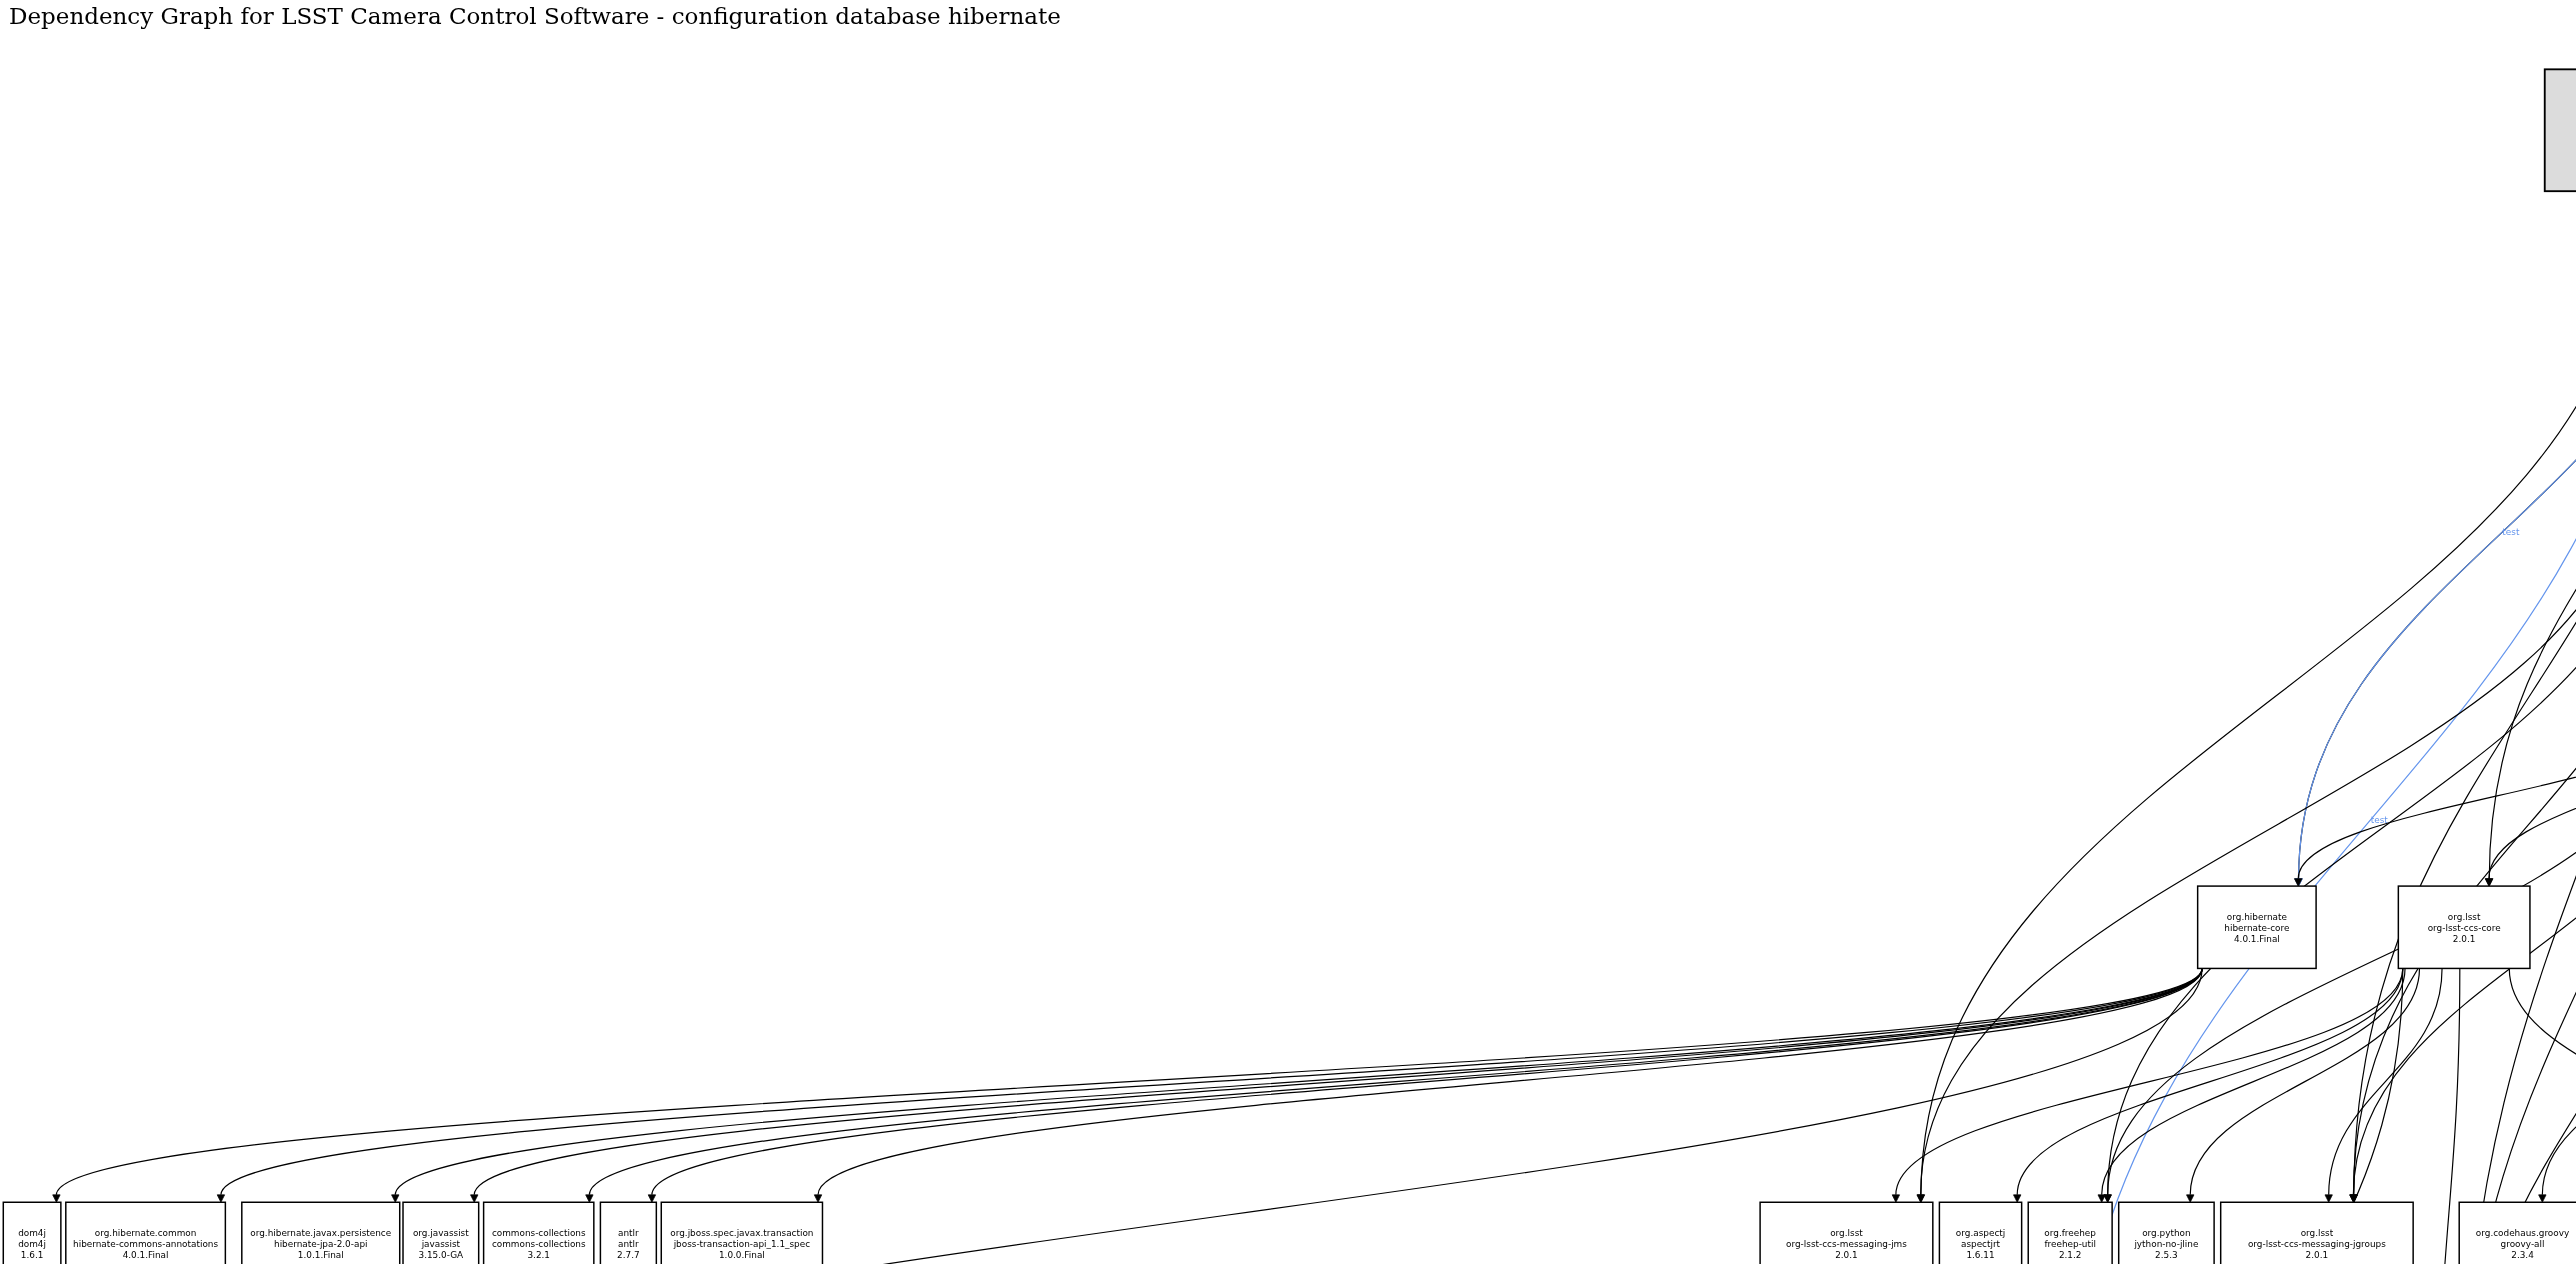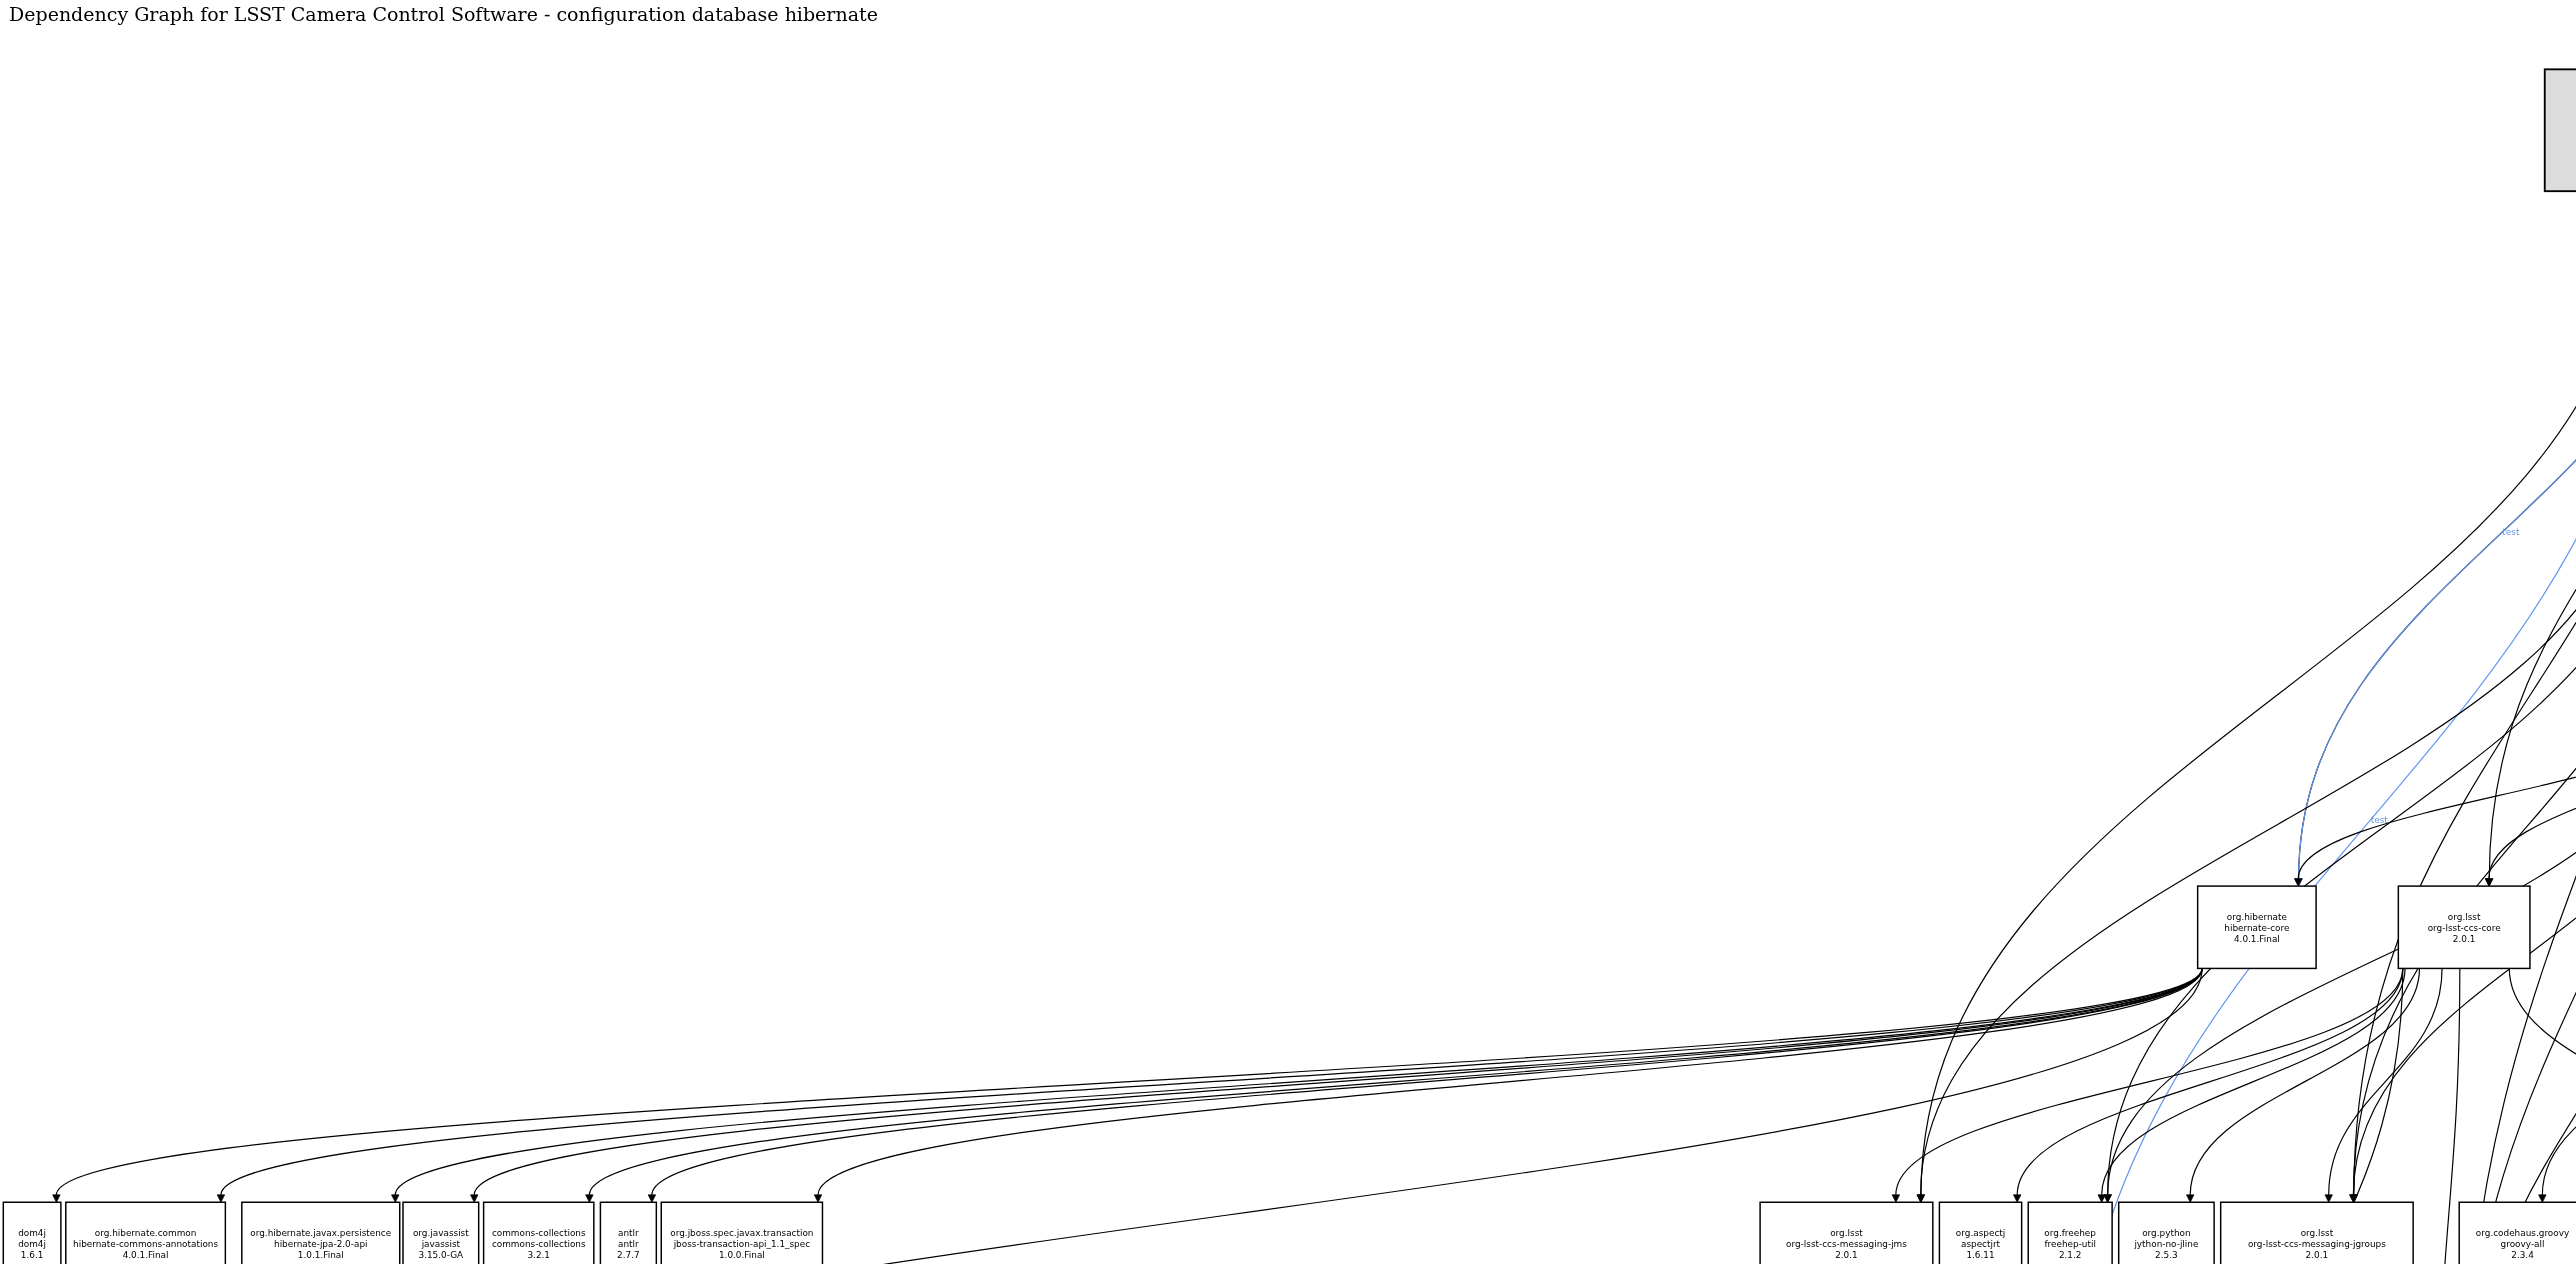--- a/index.html
+++ b/index.html
@@ -1,17 +1,17 @@
 <!DOCTYPE html>
 <html style="font-size:12px"><head>
 <meta charset="utf-8">
 <style>
   html, body { margin:0; padding:0; background:#ffffff; }
   body { width:2576px; height:1265px; position:relative; overflow:hidden; font-family:"DejaVu Sans", sans-serif; }
-  #title { position:absolute; left:9px; top:3px; font-family:"DejaVu Serif", serif; font-size:19px; color:#000; }
+  #title { position:absolute; left:9px; top:3px; font-family:"DejaVu Serif", serif; font-size:23px; color:#000; }
   #graph { position:absolute; left:0; top:0; }
   .node rect { fill:#ffffff; stroke:#000; stroke-width:2; }
   .node.root rect { fill:#dcdcdc; stroke:#000; stroke-width:2.5; }
   .node.test rect { stroke:#6495ed; stroke-width:2; }
   .node text { font-family:"DejaVu Sans", sans-serif; font-size:12px; text-anchor:middle; fill:#000; }
   .node.root text { font-size:20px; }
   .node.test text { fill:#6495ed; }
   .edge path { fill:none; stroke:#000; stroke-width:1.6; }
   .edge.test path { stroke:#6495ed; }
   .edge polygon { fill:#000; stroke:#000; }

